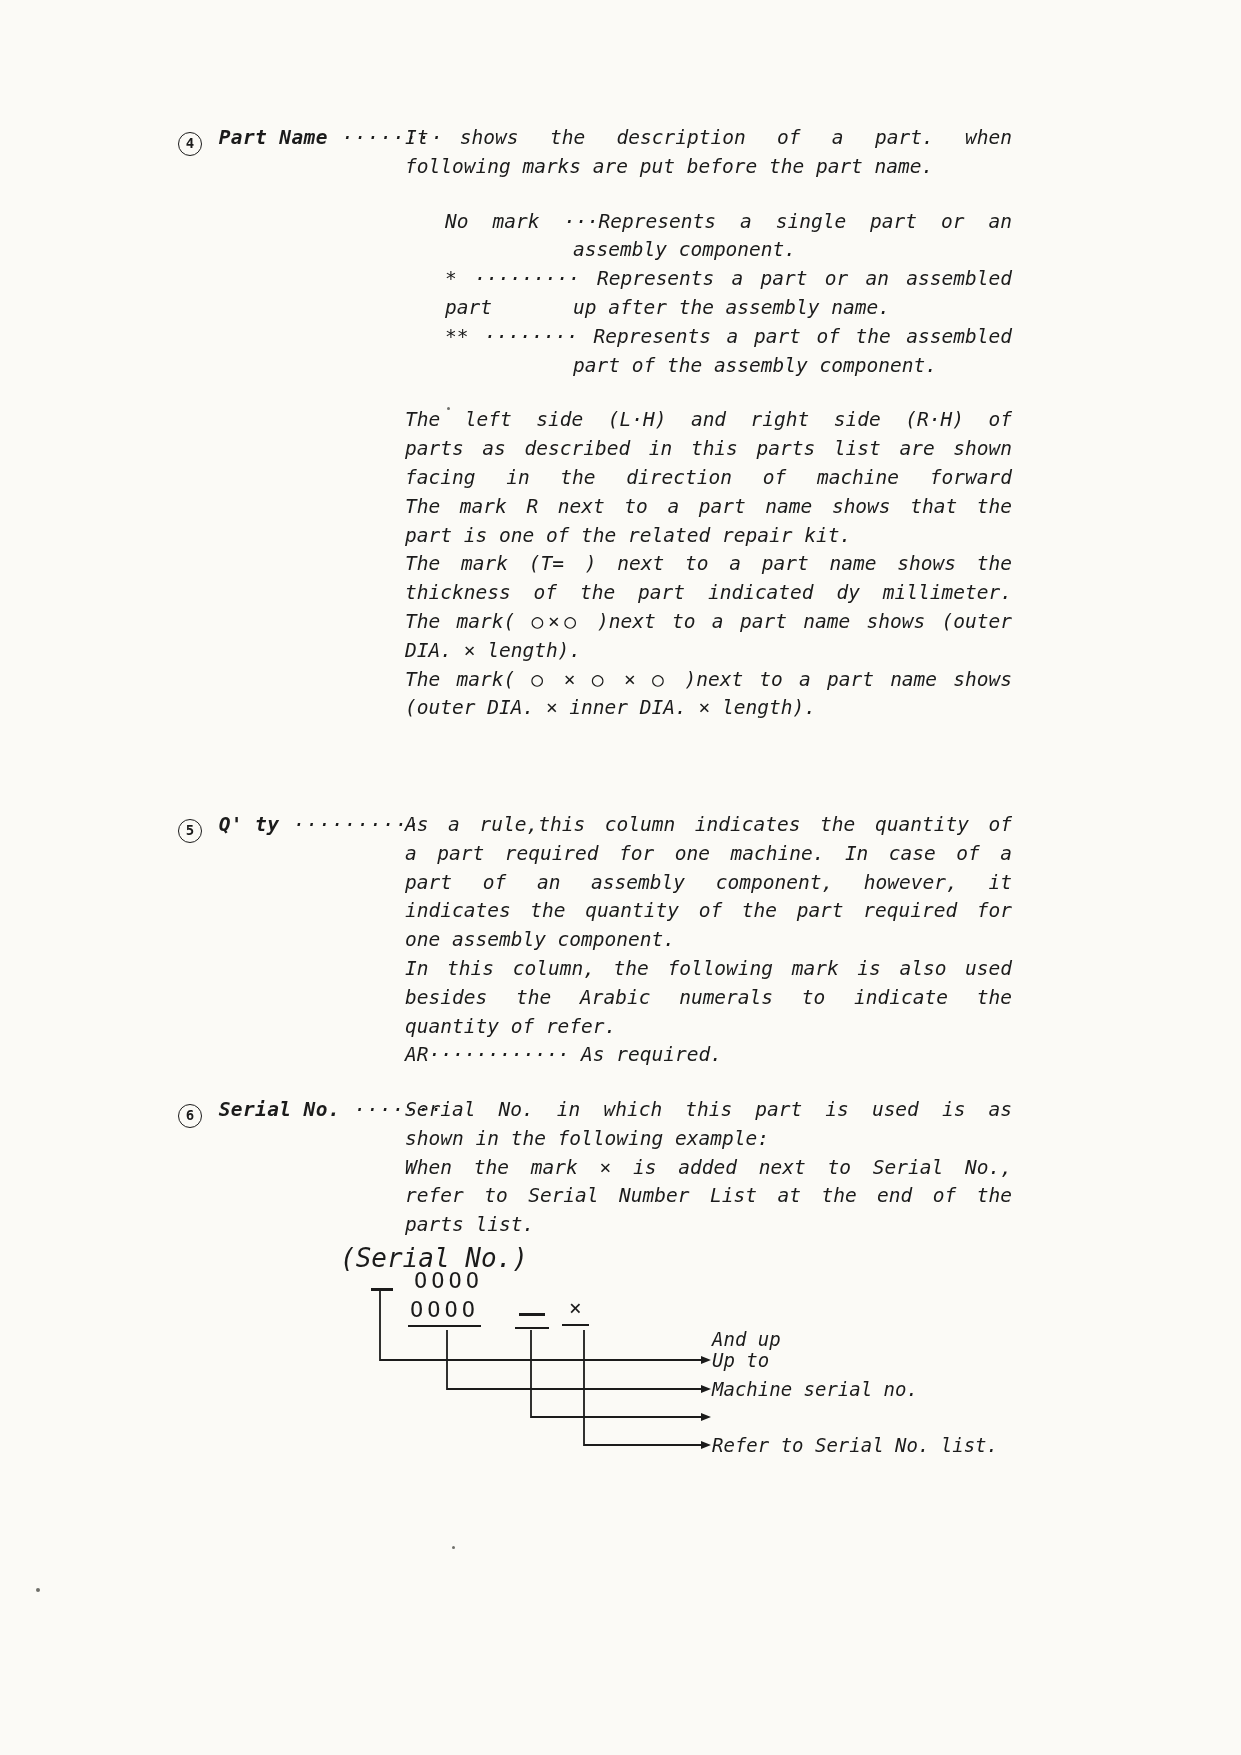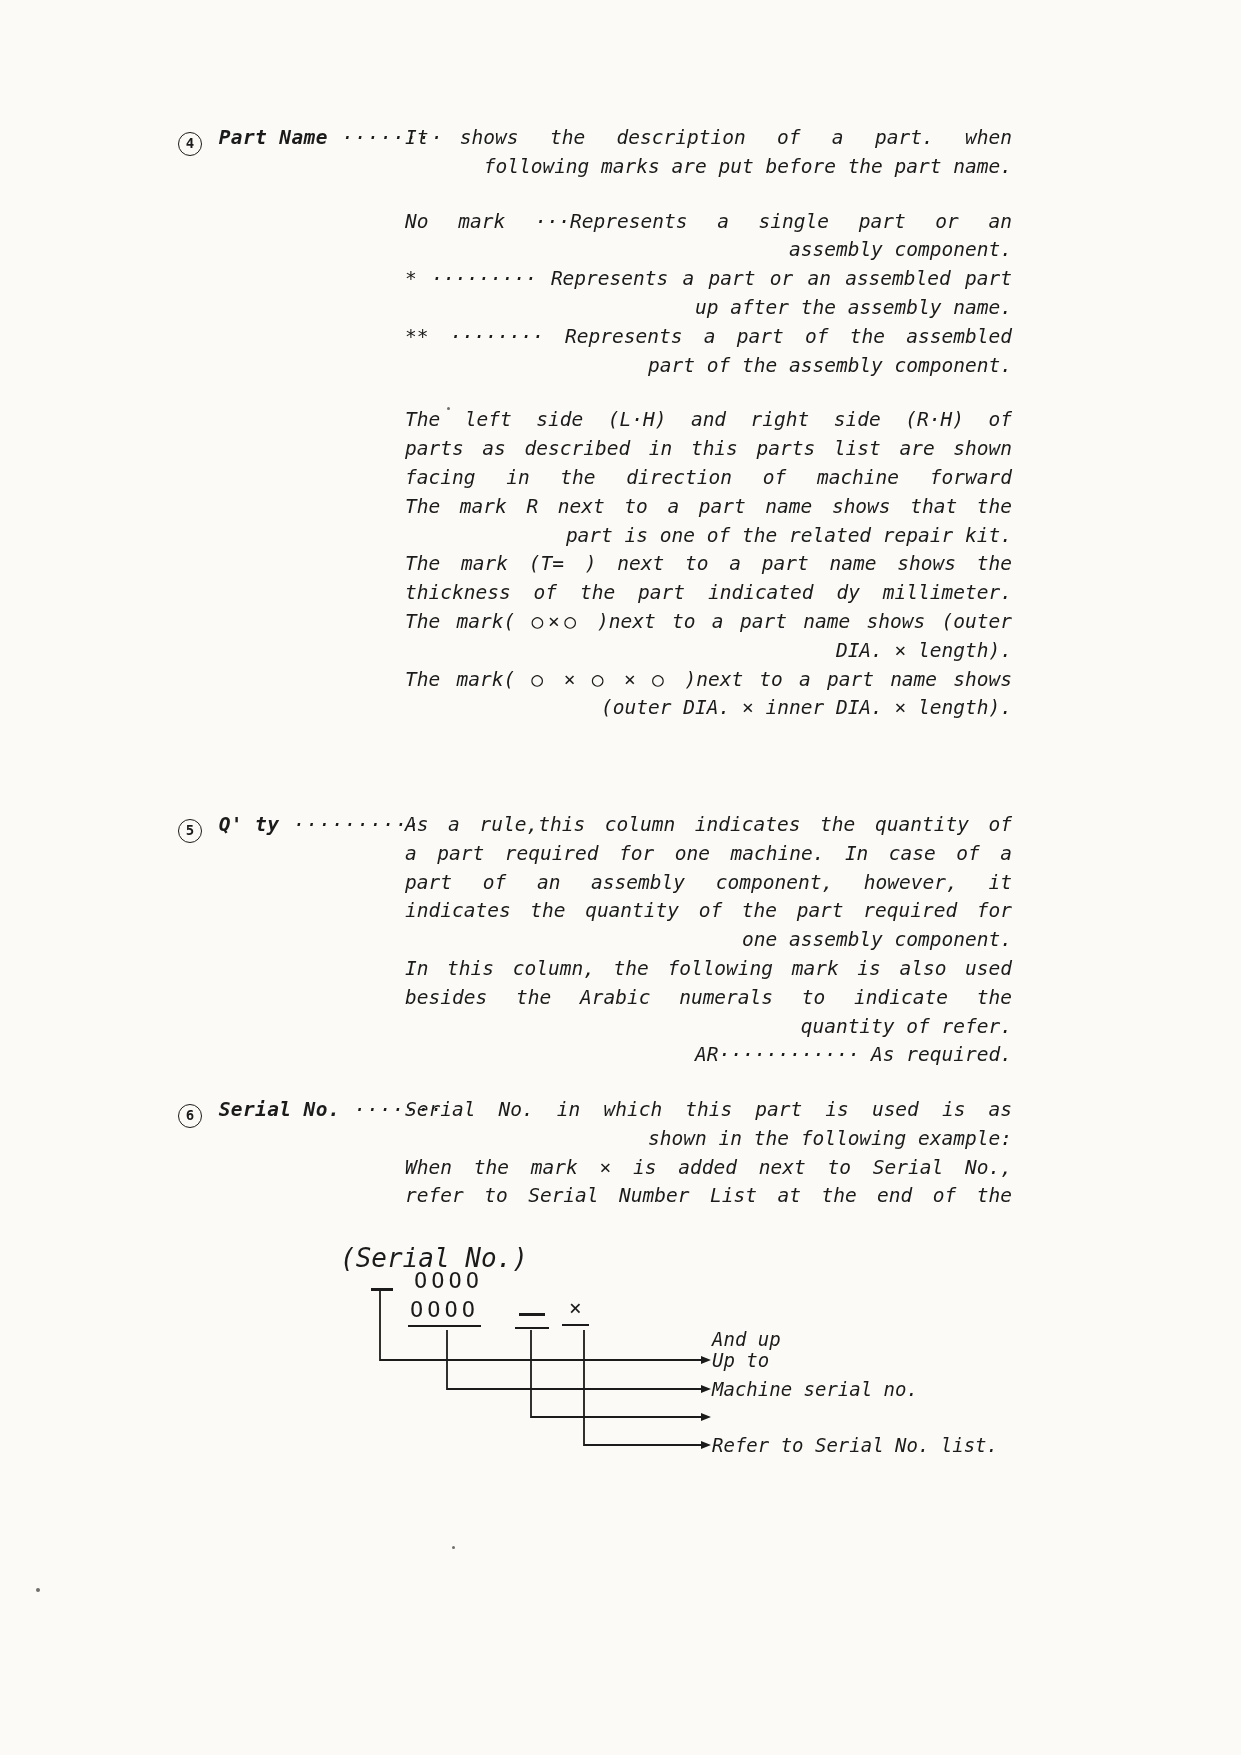--- a/index.html
+++ b/index.html
@@ -20,21 +20,21 @@
     display: inline-block; width: 24px; height: 24px;
     border: 1.7px solid #1b1b1b; border-radius: 50%;
     text-align: center; line-height: 21px; font-size: 14px;
     font-style: normal; font-weight: bold;
     margin-right: 7px; vertical-align: -4px;
   }
   .lbl { font-size: 19.5px; font-weight: bold; letter-spacing: 0.4px; }
   .leader { font-size: 19.5px; font-weight: normal; margin-left: 4px; letter-spacing: 1px; }
 
   .body { margin-left: 227px; width: 607px; font-size: 19.5px; }
-  .line { height: 28.8px; line-height: 28.8px; white-space: normal; text-align: right; }
+  .line { height: 28.8px; line-height: 28.8px; white-space: normal; }
   .line.just { text-align: justify; text-align-last: justify; }
   .line.ind { padding-left: 128px; }
 
   
   .dg-caption { position: absolute; left: 340px; top: 1243px; font-size: 26px; }
   .dash { position: absolute; height: 2.5px; background: #1b1b1b; }
   .dash1 { left: 371px; top: 1288px; width: 22px; }
   .dash2 { left: 519px; top: 1313px; width: 26px; }
   .dash-underline { position: absolute; left: 515px; top: 1327px; width: 34px; height: 2px; background: #1b1b1b; }
   .zeros {
@@ -66,21 +66,21 @@
     <div class="hdr">
       <span class="num">4</span>
       <span class="lbl">Part Name</span>
       <span class="leader">········</span>
     </div>
     <div class="body">
         <div class="block">
           <div class="line just">It shows the description of a part. when</div>
           <div class="line">following marks are put before the part name.</div>
         </div>
-        <div class="block" style="margin-top: 26px;">
+        <div class="block" style="margin-top: 26px; margin-left: 40px;">
           <div class="line just">No mark ···Represents a single part or an</div>
           <div class="line ind">assembly component.</div>
           <div class="line just">* ········· Represents a part or an assembled part</div>
           <div class="line ind">up after the assembly name.</div>
           <div class="line just">** ········ Represents a part of the assembled</div>
           <div class="line ind">part of the assembly component.</div>
         </div>
         <div class="block" style="margin-top: 26px;">
           <div class="line just">The left side (L·H) and right side (R·H) of</div>
           <div class="line just">parts as described in this parts list are shown</div>
@@ -123,20 +123,21 @@
       <span class="num">6</span>
       <span class="lbl">Serial No.</span>
       <span class="leader">·······</span>
     </div>
     <div class="body">
         <div class="block">
           <div class="line just">Serial No. in which this part is used is as</div>
           <div class="line">shown in the following example:</div>
           <div class="line just">When the mark × is added next to Serial No.,</div>
           <div class="line just">refer to Serial Number List at the end of the</div>
+          <div class="line">parts list.</div>
         </div>
       </div>
   </section>
 
   <div class="dg-caption">(Serial No.)</div>
   <div class="dash dash1"></div>
   <div class="zeros zeros1">OOOO</div>
   <div class="zeros zeros2">OOOO</div>
   <div class="dash dash2"></div>
   <div class="dash-underline"></div>

